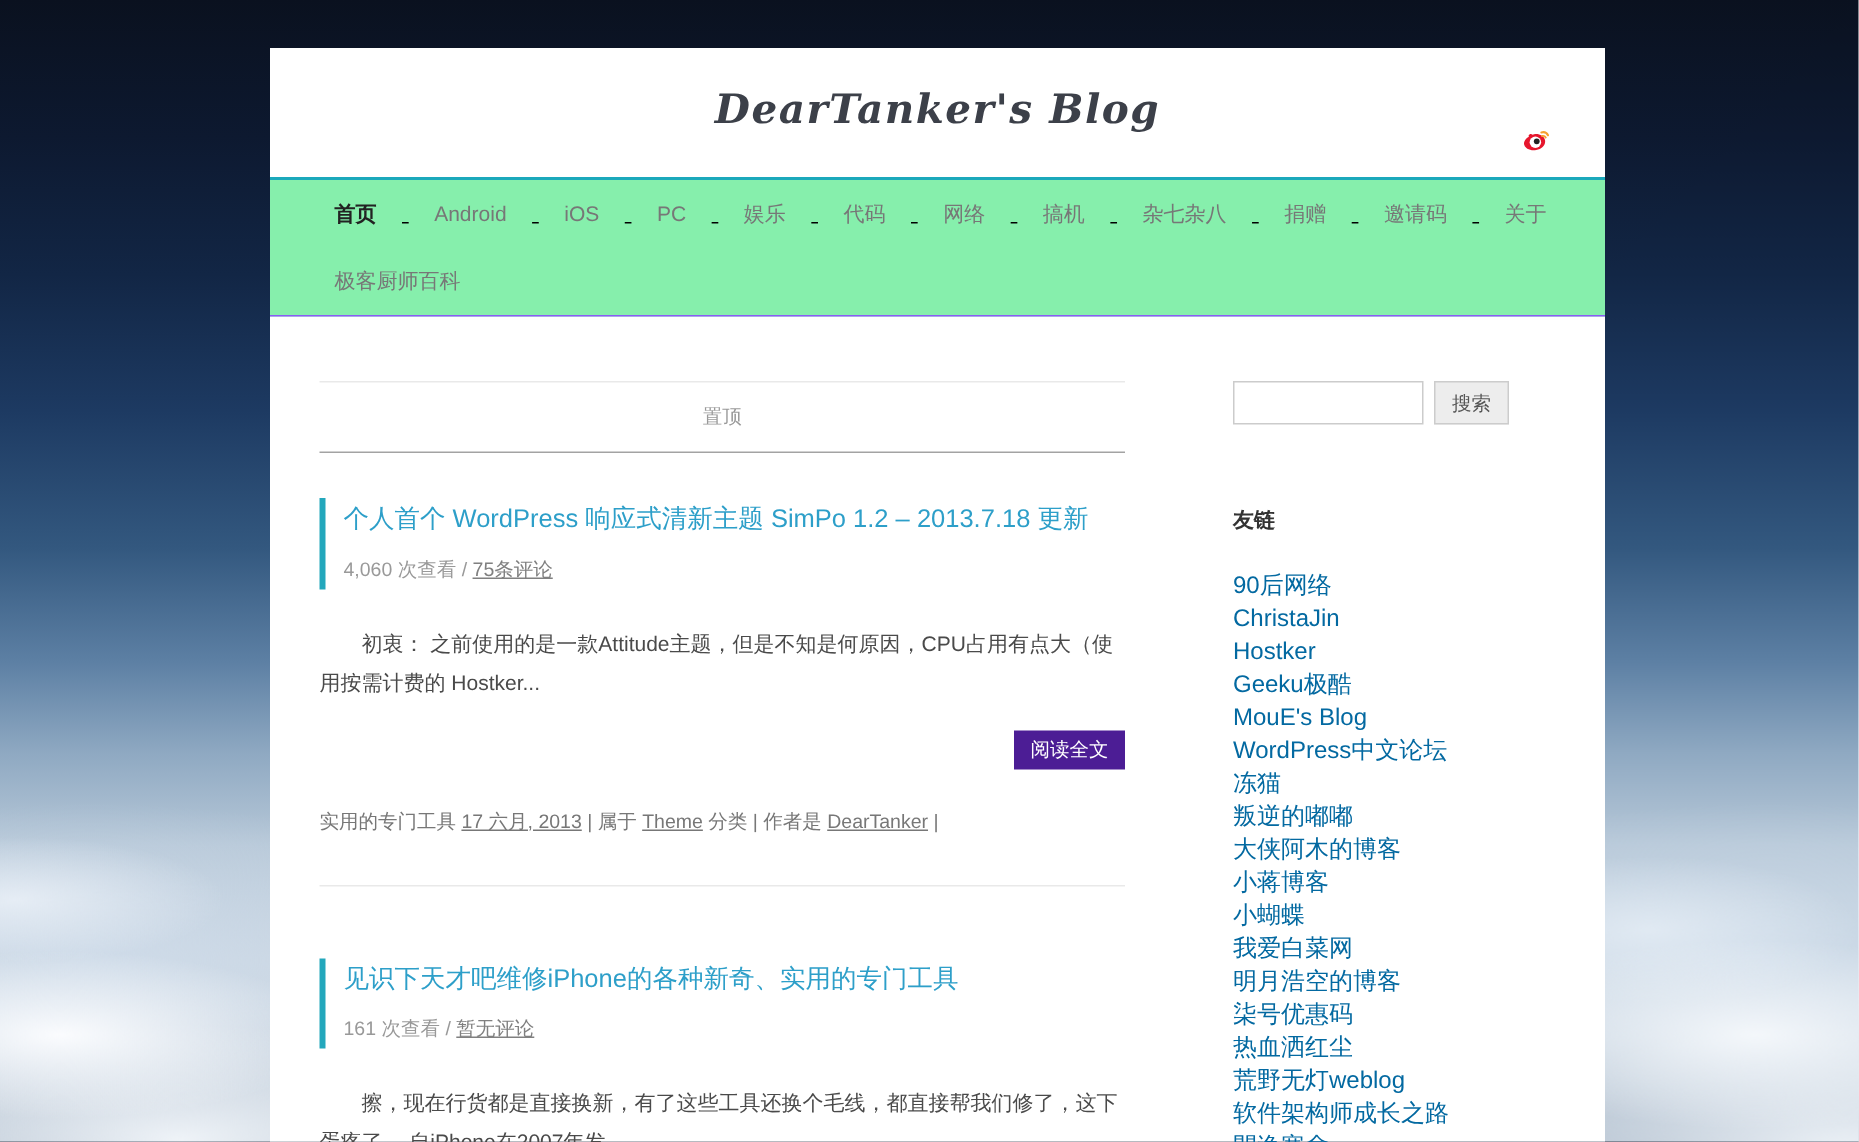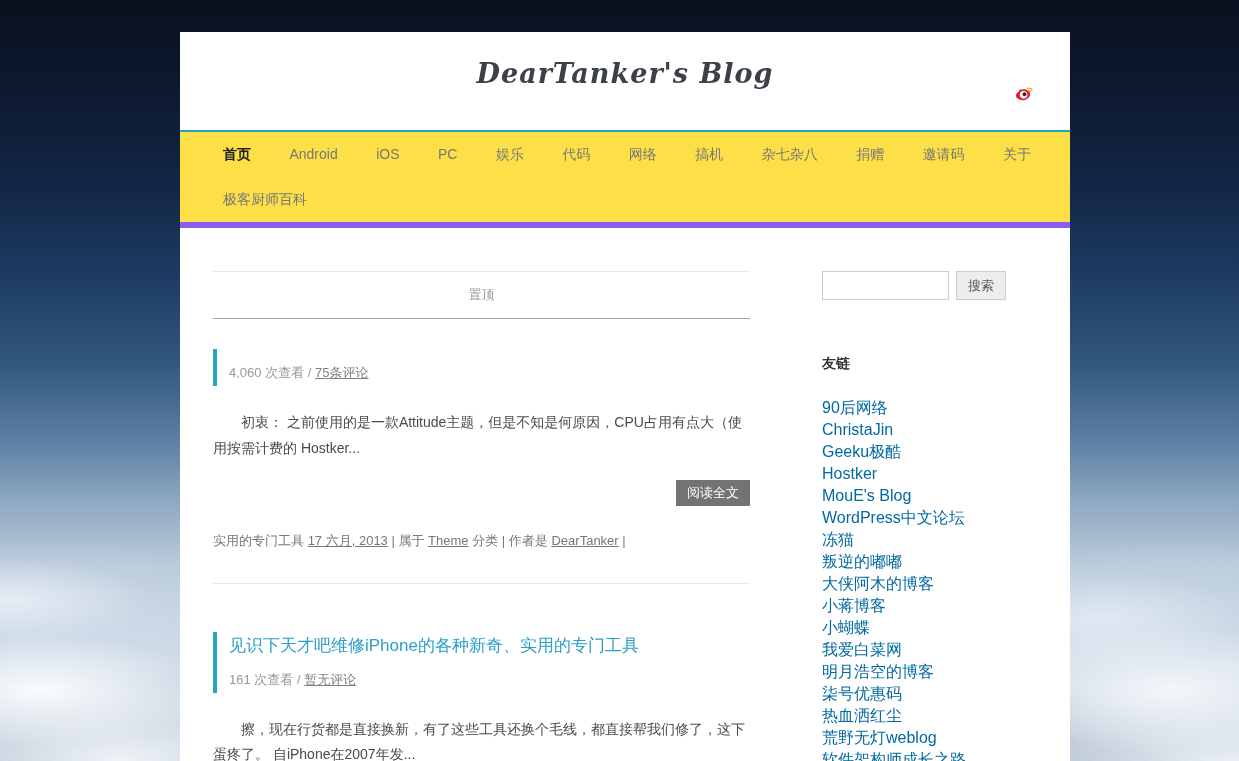--- a/index.html
+++ b/index.html
@@ -15,30 +15,30 @@
       radial-gradient(ellipse 200px 70px at 1100px 620px, rgba(230,238,246,.8), rgba(230,238,246,0) 70%),
       radial-gradient(ellipse 420px 150px at 60px 640px, rgba(208,221,235,.75), rgba(208,221,235,0) 70%),
       radial-gradient(ellipse 420px 150px at 1180px 640px, rgba(206,220,234,.75), rgba(206,220,234,0) 70%),
       radial-gradient(ellipse 500px 160px at 80px 780px, rgba(120,140,165,.45), rgba(120,140,165,0) 75%),
       radial-gradient(ellipse 520px 170px at 1150px 790px, rgba(110,132,158,.45), rgba(110,132,158,0) 75%),
       linear-gradient(180deg,#0a111f 0%,#0d1930 12%,#122645 24%,#1d3a62 36%,#33587f 48%,#5d80a4 58%,#8fa9c2 66%,#b7c8d8 74%,#c9d5e1 84%,#cfd9e3 100%);
   }
   .page { position:absolute; left:180px; top:32px; width:890px; height:729px; background:#fff; }
 
   
-  .site-header { position:relative; height:98px; }
+  .site-header { position:relative; height:86px; }
   .site-title {
     position:absolute; left:0; right:0; top:26px; text-align:center;
     font-family:"DejaVu Serif","Liberation Serif",serif;
     font-style:italic; font-weight:bold; font-size:27px; color:#3c4049; letter-spacing:1px;
   }
   .weibo-link { position:absolute; right:36px; top:52px; width:20px; height:20px; display:block; }
 
   
-  .main-nav { border-top:2px solid #1ba9bb; background:#fde047; border-bottom:6px solid #8b5cf6; }
+  .main-nav { border-top:2px solid #1ba9bb; background:#86efac; border-bottom:1px solid #8b5cf6;text-decoration:underline; }
   .main-nav ul { list-style:none; padding-left:26px; }
   .main-nav li { display:inline-block; }
   .main-nav a { display:block; padding:0 17px; line-height:45px; font-size:14px; color:#777; text-decoration:none; }
   .main-nav li.active a { color:#222; font-weight:bold; }
 
   
   .content { display:flex; padding:43px 0 0 33px; }
   .main-col { width:537px; }
   .sidebar { width:232px; margin-left:72px; }
 
@@ -46,21 +46,21 @@
 
   .post { margin-top:30px; }
   .post.second { margin-top:48px; }
   .post-head { border-left:4px solid #23a7bc; padding:2px 0 4px 12px; }
   .post-title { font-weight:normal; font-size:17px; line-height:1.4; }
   .post-title a { color:#2d9fc9; text-decoration:none; }
   .post-meta { margin-top:13px; color:#999; font-size:13px; }
   .post-meta a { color:#808080; text-decoration:underline; }
   .post-excerpt { margin-top:24px; font-size:14px; color:#4a4a4a; line-height:1.85; text-indent:2em; }
   .read-more-row { text-align:right; margin-top:18px; }
-  .read-more-btn { display:inline-block; background:#737373; color:#fff; font-size:13px; padding:4px 11px; text-decoration:none; }
+  .read-more-btn { display:inline-block; background:#4c1d95; color:#fff; font-size:13px; padding:4px 11px; text-decoration:none; }
   .post-footer { margin-top:26px; color:#777; font-size:13px; }
   .post-footer a { color:#777; }
   .post-sep { border:0; border-top:1px solid #e9e9e9; margin:33px 0 0; }
 
   
   .search-form { display:flex; align-items:center; }
   .search-input { width:127px; height:29px; border:1px solid #ccc; padding:0 6px; font-size:13px; color:#444; outline:none; }
   .search-btn { margin-left:7px; background:#ededed; border:1px solid #ccc; color:#555; font-size:13px; padding:0 11px; height:29px; cursor:pointer; }
   .links-heading { margin-top:55px; font-size:14px; font-weight:bold; color:#333; }
   .friend-links { list-style:none; margin-top:24px; }
@@ -120,20 +120,23 @@
   </nav>
 
   <div class="content">
 
     <main class="main-col">
 
       <div class="sticky-banner">置顶</div>
 
       <article class="post">
         <div class="post-head">
+          <h2 class="post-title">
+            <a href="#">个人首个 WordPress 响应式清新主题 SimPo 1.2 – 2013.7.18 更新</a>
+          </h2>
           <div class="post-meta">
             <span>4,060 次查看</span>
             <span>/</span>
             <a href="#">75条评论</a>
           </div>
         </div>
         <p class="post-excerpt">初衷： 之前使用的是一款Attitude主题，但是不知是何原因，CPU占用有点大（使用按需计费的 Hostker...</p>
         <div class="read-more-row">
           <a href="#" class="read-more-btn">阅读全文</a>
         </div>
@@ -175,23 +178,23 @@
         <input type="text" class="search-input" value="" style="">
         <button type="button" class="search-btn">搜索</button>
       </div>
       <h3 class="links-heading">友链</h3>
       <ul class="friend-links">
 
           <li><a href="#">90后网络</a></li>
 
           <li><a href="#">ChristaJin</a></li>
 
+          <li><a href="#">Hostker</a></li>
+
           <li><a href="#">Geeku极酷</a></li>
-
-          <li><a href="#">Hostker</a></li>
 
           <li><a href="#">MouE's Blog</a></li>
 
           <li><a href="#">WordPress中文论坛</a></li>
 
           <li><a href="#">冻猫</a></li>
 
           <li><a href="#">叛逆的嘟嘟</a></li>
 
           <li><a href="#">大侠阿木的博客</a></li>

